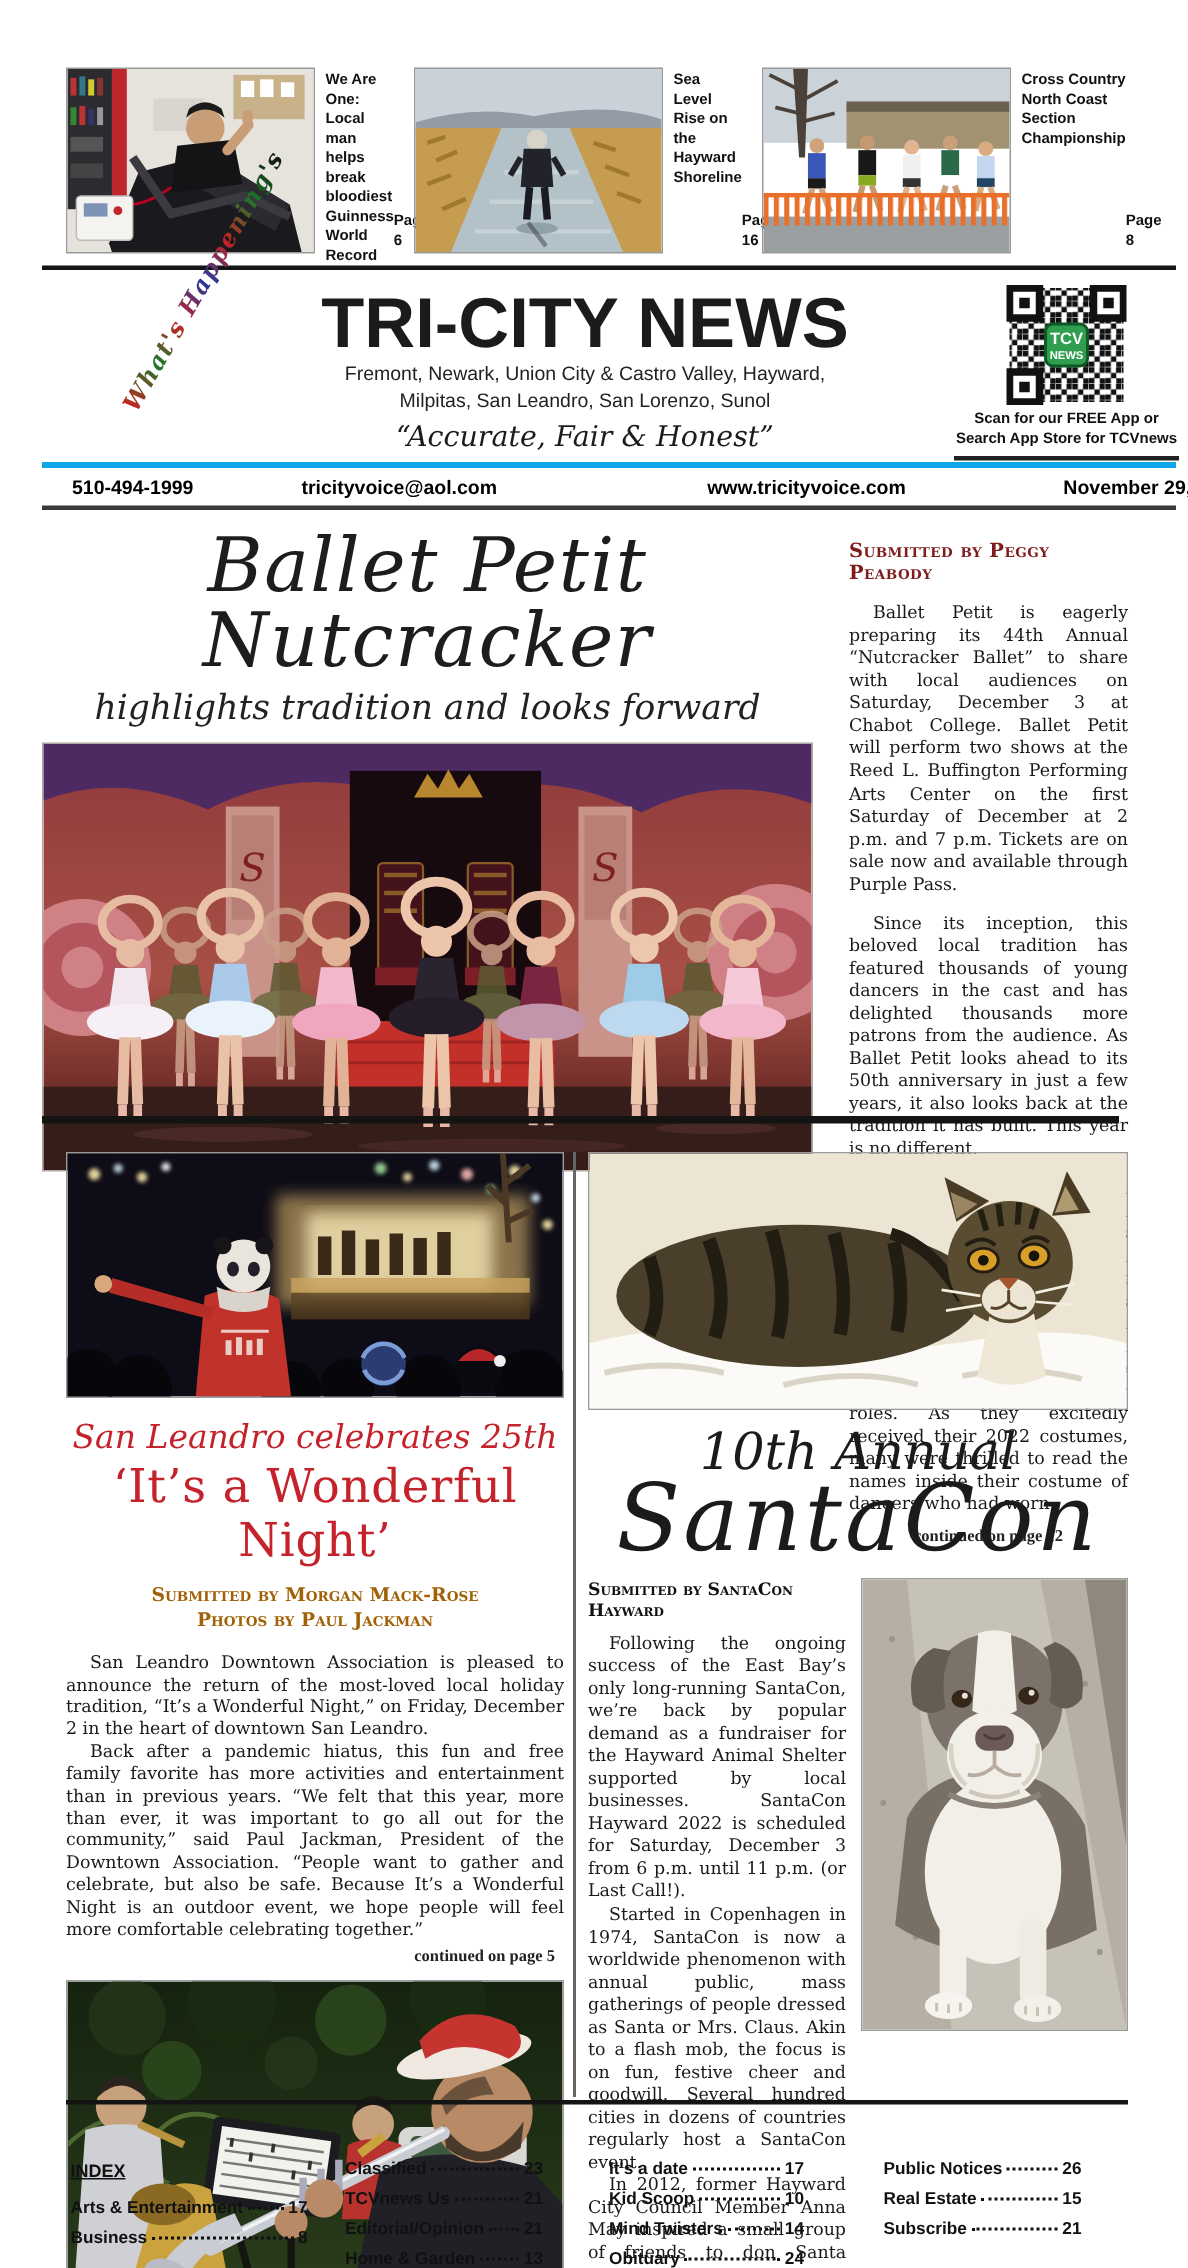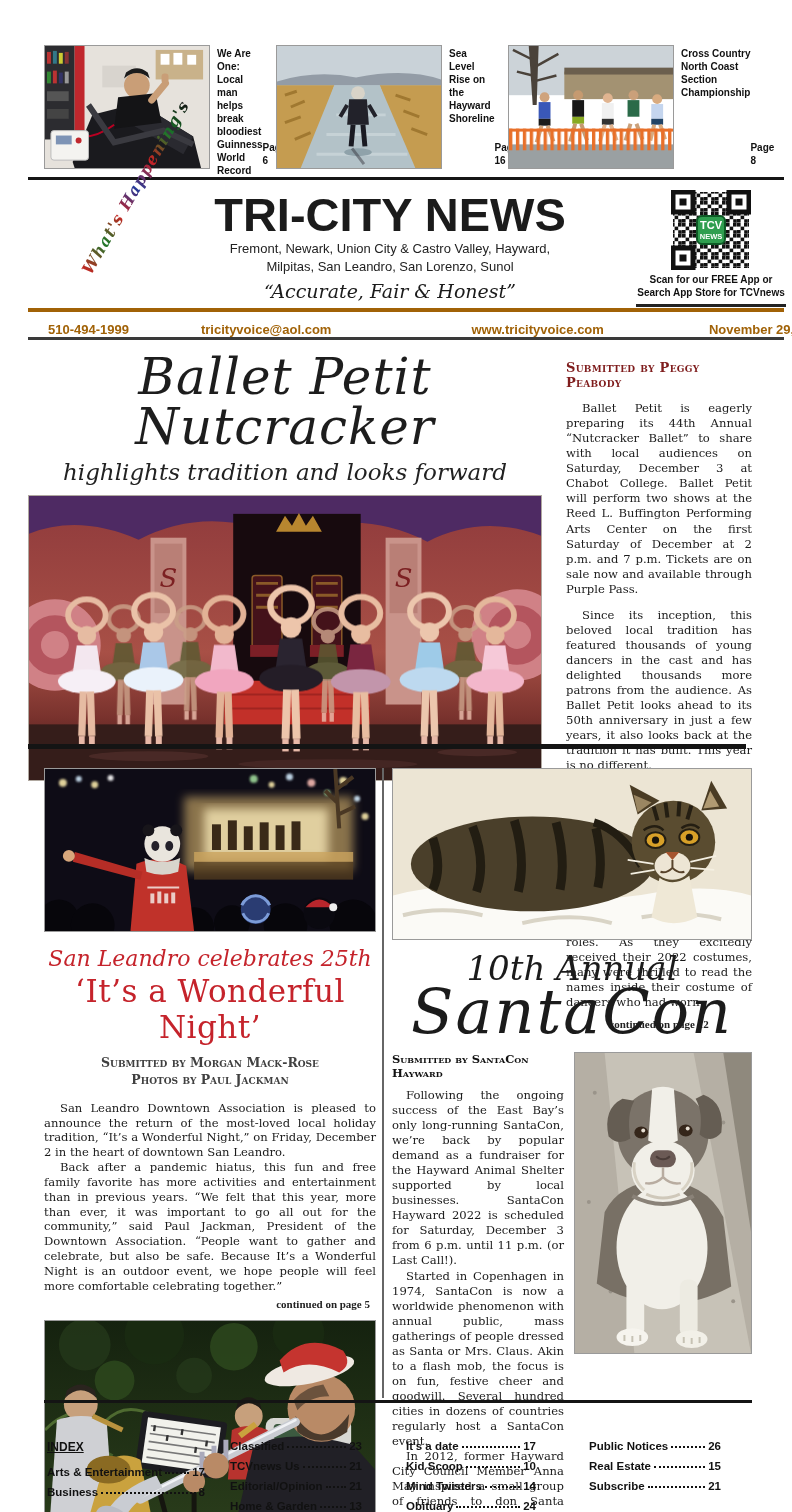--- a/index.html
+++ b/index.html
@@ -27,23 +27,23 @@
   .mast-title { font-family:"Liberation Sans", sans-serif; font-weight:bold; font-size:47px; letter-spacing:0px; color:#1b1b1b; line-height:1.05; }
   .mast-cov { font-family:"Liberation Sans", sans-serif; font-size:13px; color:#222; line-height:1.2; margin-top:2px; }
   .mast-tag { font-style:italic; font-size:19px; color:#1b1b1b; margin-top:5px; }
   .qr-block { position:absolute; left:636px; top:190px; width:150px; text-align:center; }
   .qr-block svg { display:block; margin:0 auto; }
   .qr-cap { font-family:"Liberation Sans", sans-serif; font-weight:bold; font-size:10px; line-height:1.25; margin-top:4px; color:#111; }
   .qr-rule { width:150px; height:3px; background:#222; margin:5px auto 0; }
 
   
   .infobar { position:absolute; top:308px; left:28px; width:756px; height:32px;
-             border-top:4px solid #a16207; border-bottom:3px solid #3a3a3a;
-             display:flex; align-items:flex-end; font-family:"Liberation Sans", sans-serif;
-             font-weight:bold; font-size:13px; color:#a16207; }
+             border-top:4px solid #0ea5e9; border-bottom:3px solid #3a3a3a;
+             display:flex; align-items:center; font-family:"Liberation Sans", sans-serif;
+             font-weight:bold; font-size:13px; color:#000000; }
   .infobar > span { white-space:nowrap; }
   .ib-phone { margin-left:20px; } .ib-email { margin-left:72px; } .ib-web { margin-left:140px; }
   .ib-date { margin-left:105px; }
 
   
   .ballet-left { position:absolute; left:28px; top:352px; width:514px; }
   .ballet-headline { text-align:center; font-style:italic; font-size:50px; line-height:1.0; color:#1d1d1d; letter-spacing:1px; }
   .ballet-sub { text-align:center; font-style:italic; font-size:23px; color:#222; margin-top:7px; }
   .ballet-photo { width:514px; height:286px; border:1px solid #b0a8a0; margin-top:10px; }
   .ballet-photo svg { display:block; width:100%; height:100%; }
@@ -56,21 +56,21 @@
   .rule-ballet-bottom { position:absolute; top:744px; left:28px; width:718px; height:5px; background:#141414; }
 
   
   .mid-left { position:absolute; left:44px; top:768px; width:332px; }
   .mid-divider { position:absolute; left:382px; top:768px; width:2px; height:630px; background:#666; }
   .night-photo { width:332px; height:164px; border:1px solid #9a9a9a; }
   .night-photo svg, .trumpet-photo svg, .cat-photo svg, .dog-photo svg { display:block; width:100%; height:100%; }
   .wn-kicker { text-align:center; font-style:italic; font-size:22px; color:#c5232b; margin-top:14px; }
   .wn-headline { text-align:center; font-size:31px; color:#c5232b; margin-top:2px; letter-spacing:.5px; }
   .wn-bylines { margin-top:10px; }
-  .wn-bylines div { text-align:center; font-variant:small-caps; font-weight:bold; font-size:12.5px; color:#404040; line-height:1.35; }
+  .wn-bylines div { text-align:center; font-variant:small-caps; font-weight:bold; font-size:12.5px; color:#a16207; line-height:1.35; }
   .wn-body p { font-size:11.6px; line-height:1.28; text-align:justify; text-indent:16px; color:#1a1a1a; }
   .wn-body { margin-top:12px; }
   .wn-cont { text-align:right; margin-top:4px; padding-right:6px; }
   .trumpet-photo { width:332px; height:213px; border:1px solid #9a9a9a; margin-top:10px; }
 
   .mid-right { position:absolute; left:392px; top:768px; width:360px; }
   .cat-photo { width:360px; height:172px; border:1px solid #9a9a9a; }
   .sc-kicker { text-align:center; font-style:italic; font-size:34px; color:#1b1b1b; margin-top:8px; }
   .sc-headline { text-align:center; font-style:italic; font-size:62px; line-height:.9; color:#1b1b1b; margin-top:-4px; letter-spacing:2px; }
   .sc-sub { text-align:center; font-weight:bold; font-size:16.5px; letter-spacing:2.5px; color:#222; margin-top:6px; font-family:"DejaVu Serif", serif; }

